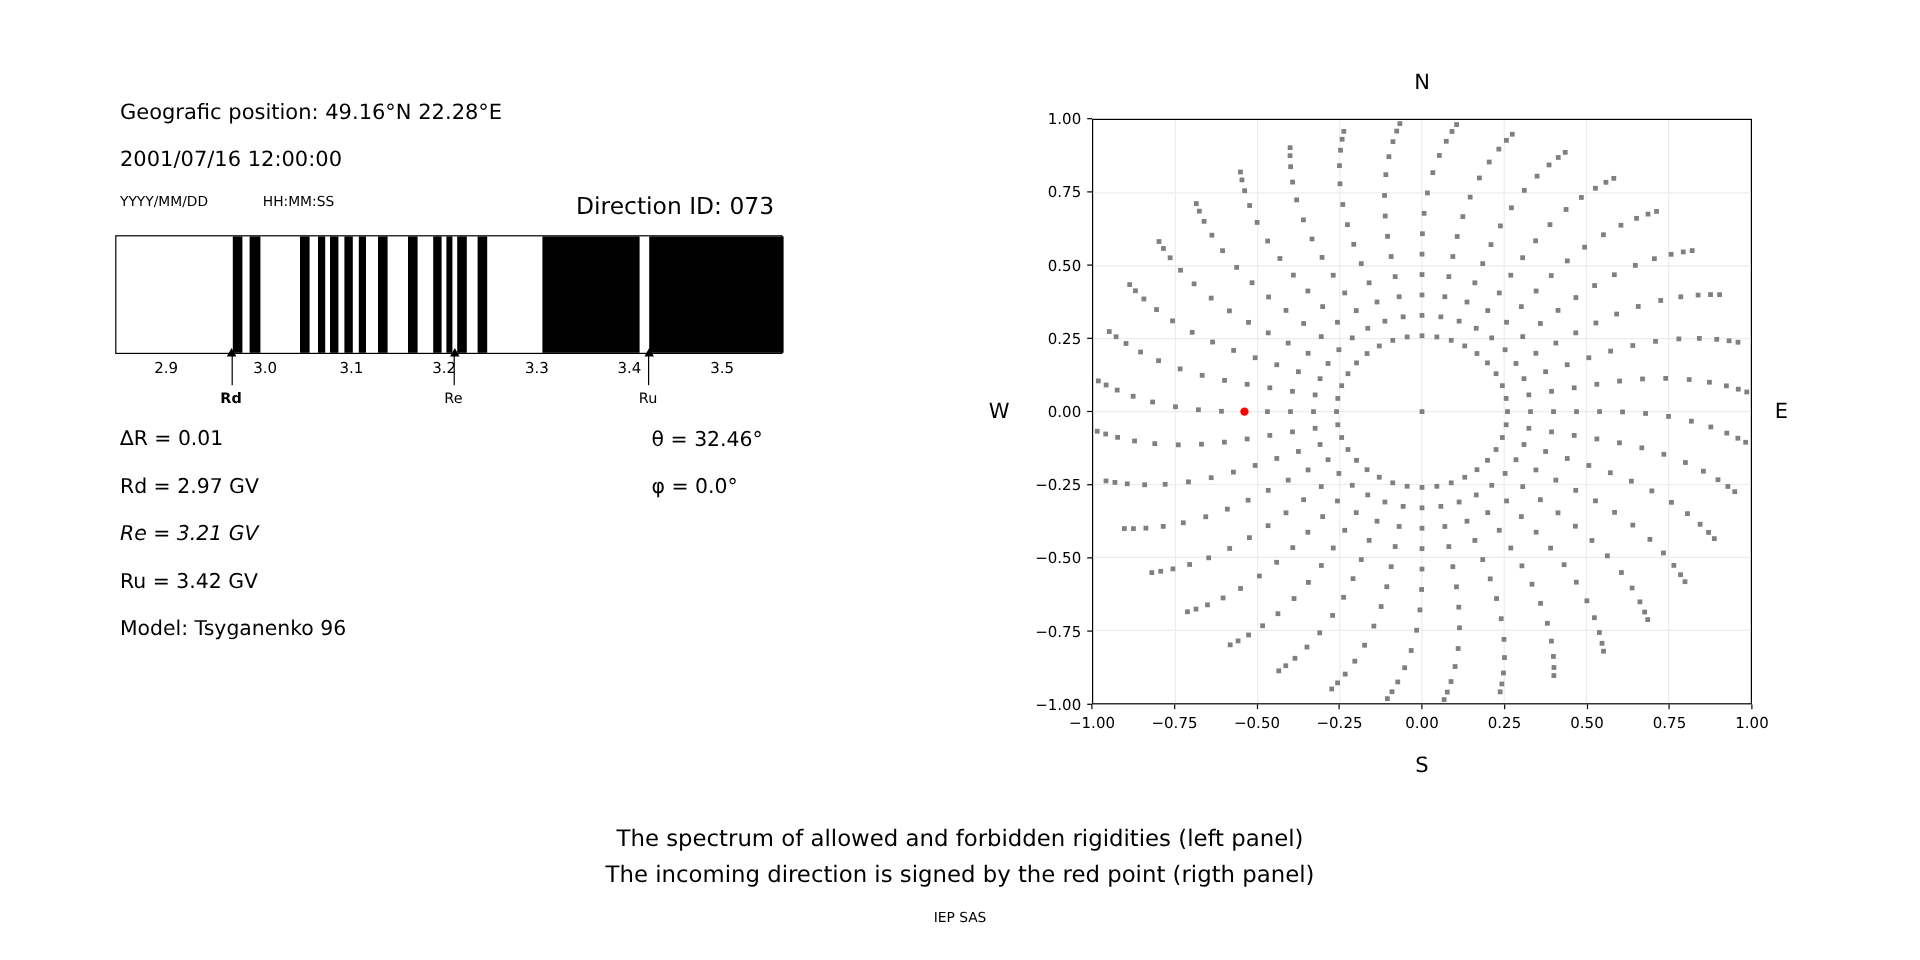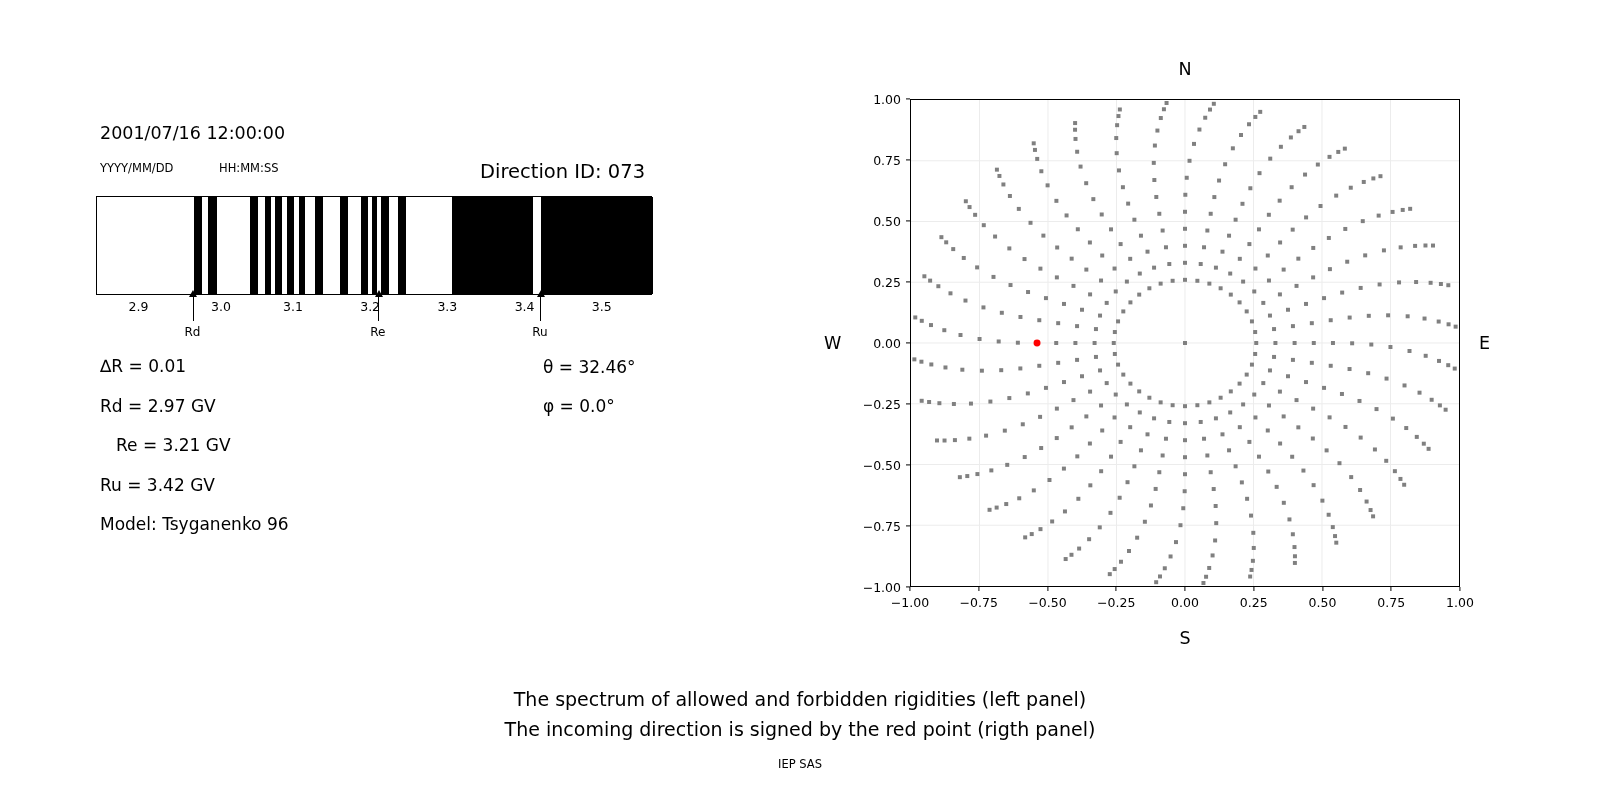--- a/index.html
+++ b/index.html
@@ -64,20 +64,21 @@
 
   
   .caption-line{position:absolute;width:100%;text-align:center;font-size:19px;white-space:nowrap;}
   #footer-org{position:absolute;width:100%;text-align:center;font-size:11.5px;top:757px;}
 </style>
 </head>
 <body>
 
 <div class="abs" id="left-panel">
 
+  <div class="abs" id="geo-position">Geografic position: 49.16°N 22.28°E</div>
 
   <div class="abs" id="datetime">2001/07/16 12:00:00</div>
 
   <div class="abs" id="fmt-date">YYYY/MM/DD</div>
 
   <div class="abs" id="fmt-time">HH:MM:SS</div>
 
   <div class="abs" id="direction-id">Direction ID: 073</div>
 
   <div class="abs" id="spectrum-wrap">
@@ -102,21 +103,21 @@
 
   <div class="abs" id="spectrum-axis">
       <div class="xtick-label" style="left: 42.4722px;">2.9</div>
       <div class="xtick-label" style="left: 125px;">3.0</div>
       <div class="xtick-label" style="left: 196.917px;">3.1</div>
       <div class="xtick-label" style="left: 274.139px;">3.2</div>
       <div class="xtick-label" style="left: 351.361px;">3.3</div>
       <div class="xtick-label" style="left: 428.583px;">3.4</div>
       <div class="xtick-label" style="left: 505.806px;">3.5</div>
       <div class="rig-arrow" style="left: 96.5278px;"></div>
-      <div class="rig-arrow-label" style="left: 96.5278px;">Rd</div>
+      <div class="rig-arrow-label" style="left: 96.5278px; font-weight: bold;">Rd</div>
       <div class="rig-arrow" style="left: 281.861px;"></div>
       <div class="rig-arrow-label" style="left: 281.861px;">Re</div>
       <div class="rig-arrow" style="left: 444.028px;"></div>
       <div class="rig-arrow-label" style="left: 444.028px;">Ru</div>
     </div>
 
 </div>
 
 <div class="abs" id="right-panel">
 
@@ -657,17 +658,17 @@
     <div class="xtick-label-p" style="left: 640px; top: 555px;">1.00</div>
     <div class="xtick-mark" style="left: 640px; top: 547px;"></div>
   </div>
 
 <div class="caption-line" id="caption1" style="top:688px;">The spectrum of allowed and forbidden rigidities (left panel)</div>
 <div class="caption-line" id="caption2" style="top:718px;">The incoming direction is signed by the red point (rigth panel)</div>
 <div id="footer-org">IEP SAS</div>
 
 <div class="param " style="left: 100px; top: 356px;">∆R = 0.01</div>
 <div class="param" style="left: 100px; top: 396px;">Rd = 2.97 GV</div>
-<div class="param" style="left: 116px; top: 435px;">Re = 3.21 GV</div>
+<div class="param" style="left: 100px; top: 435px; font-style: italic;">Re = 3.21 GV</div>
 <div class="param" style="left: 100px; top: 475px;">Ru = 3.42 GV</div>
 <div class="param" style="left: 100px; top: 514px;">Model: Tsyganenko 96</div>
 <div class="param" style="left: 543px; top: 357px;">θ = 32.46°</div>
 <div class="param" style="left: 543px; top: 396px;">φ = 0.0°</div>
 
 </body></html>

